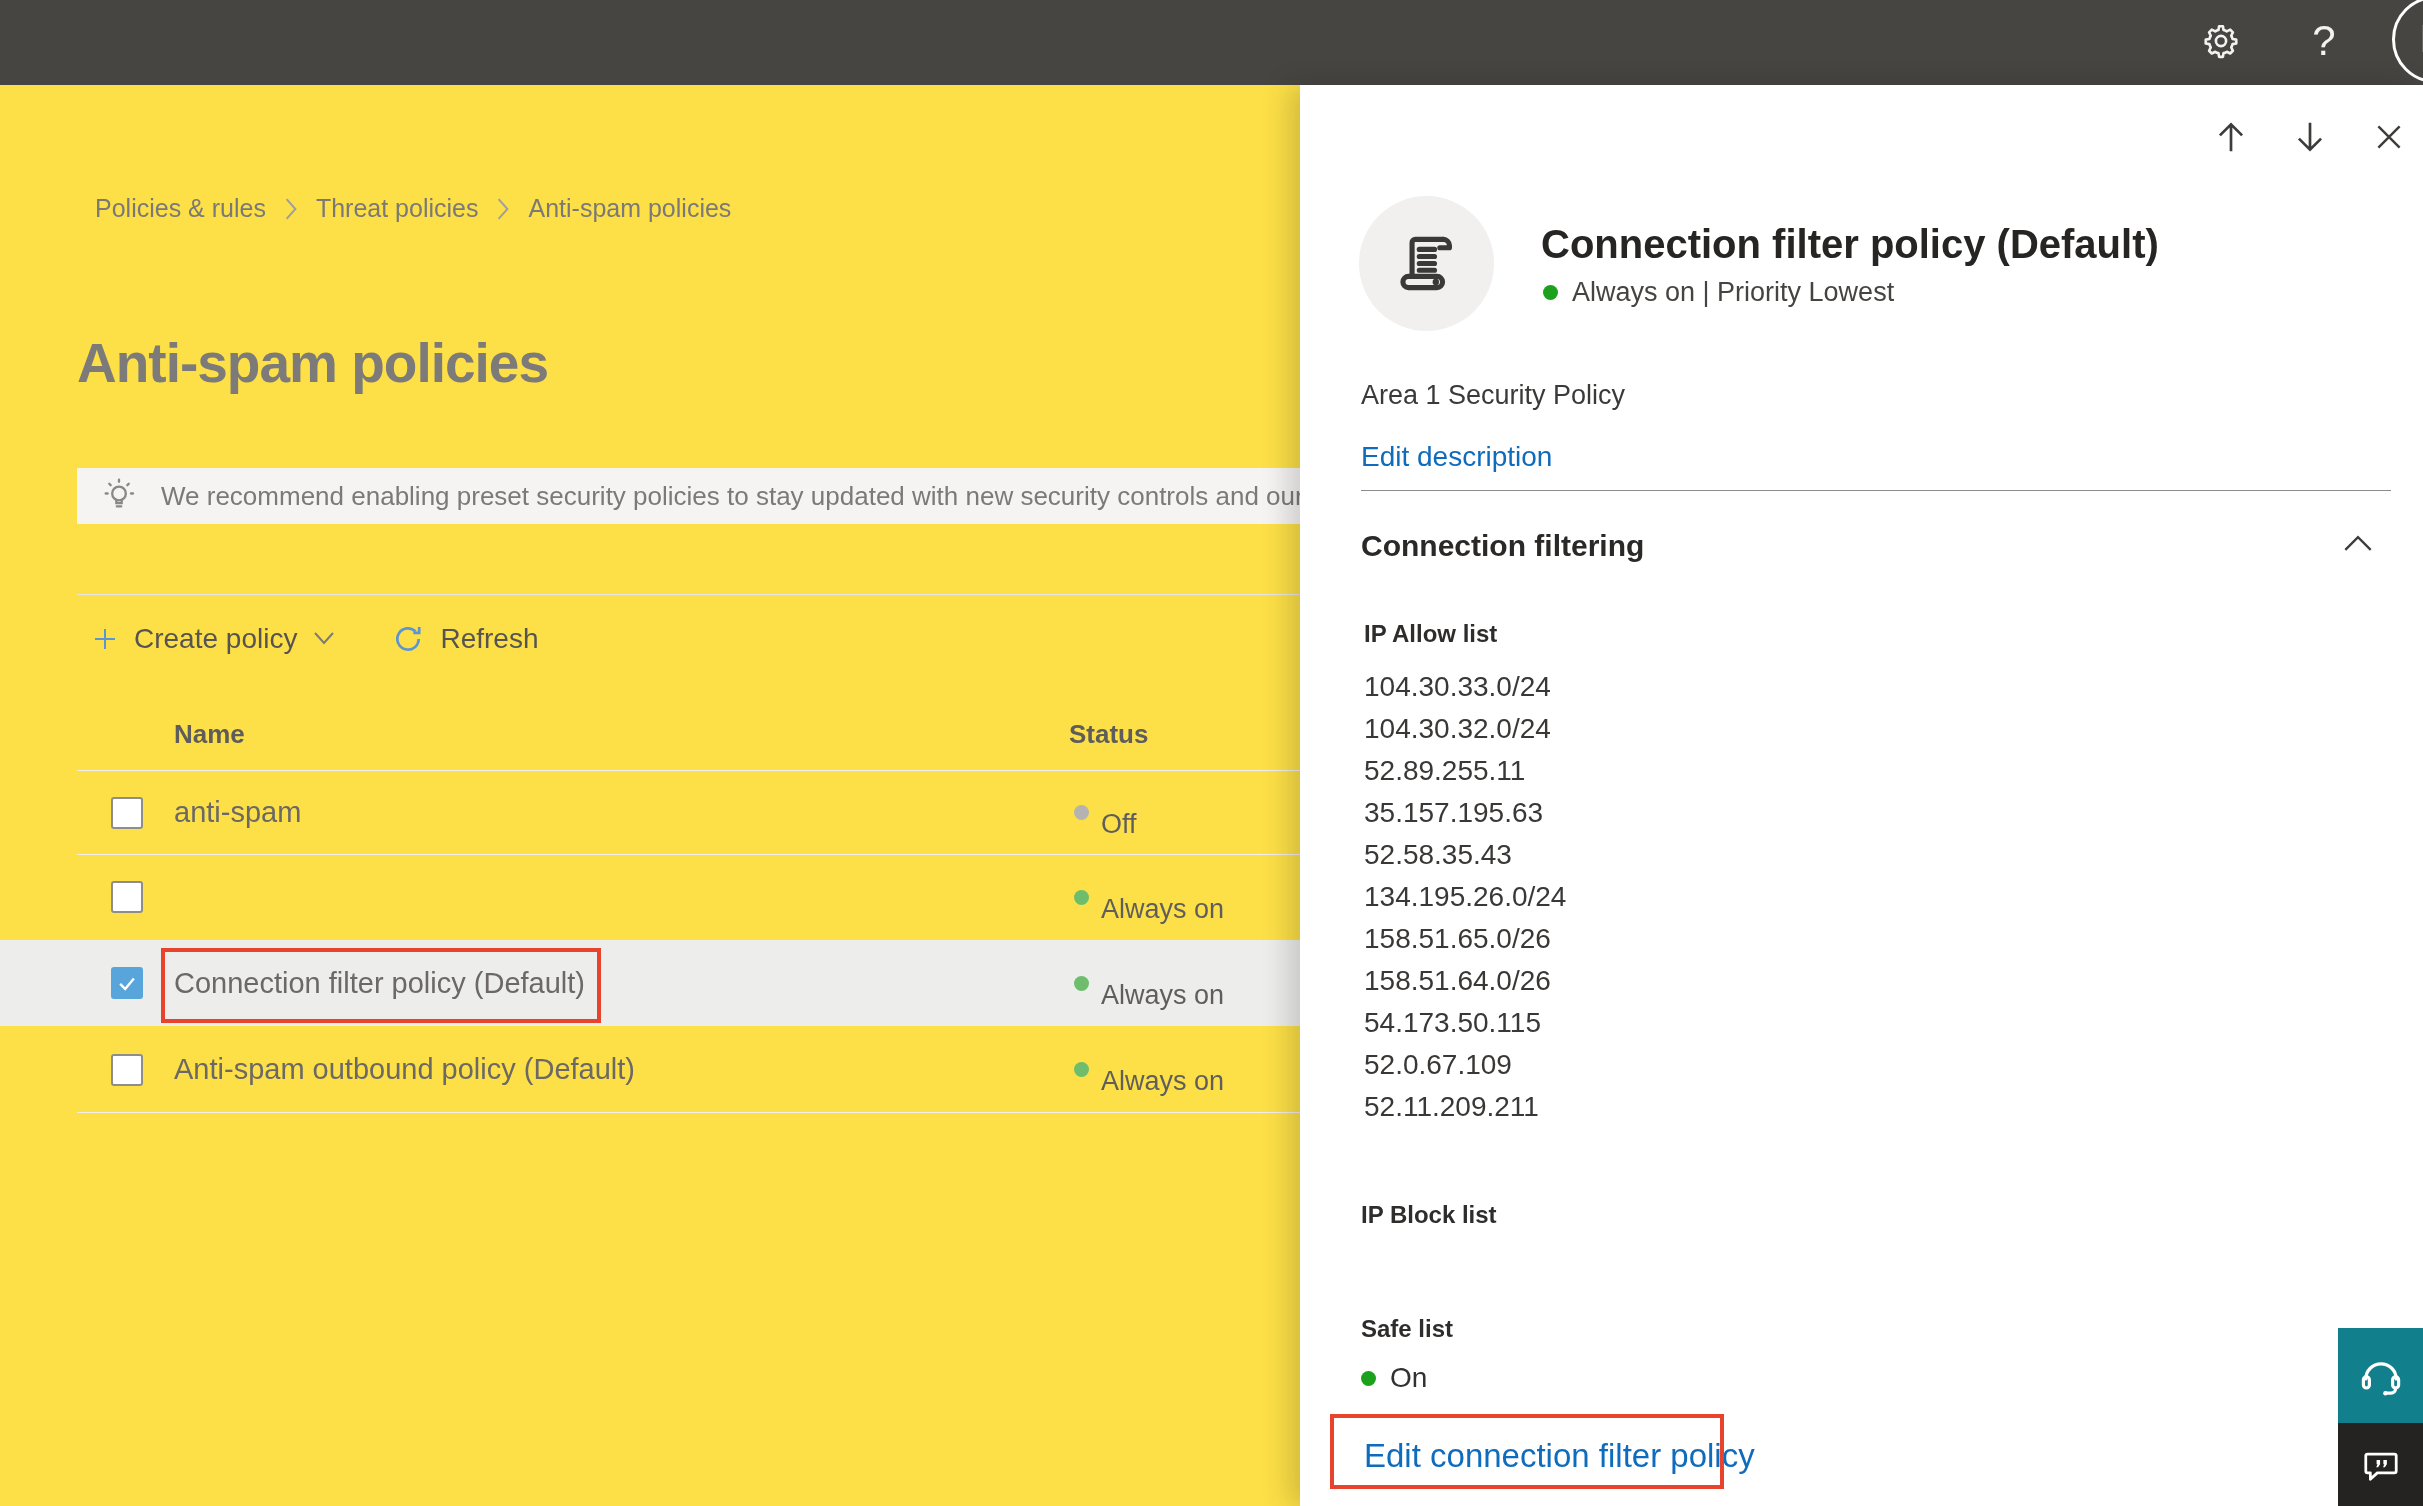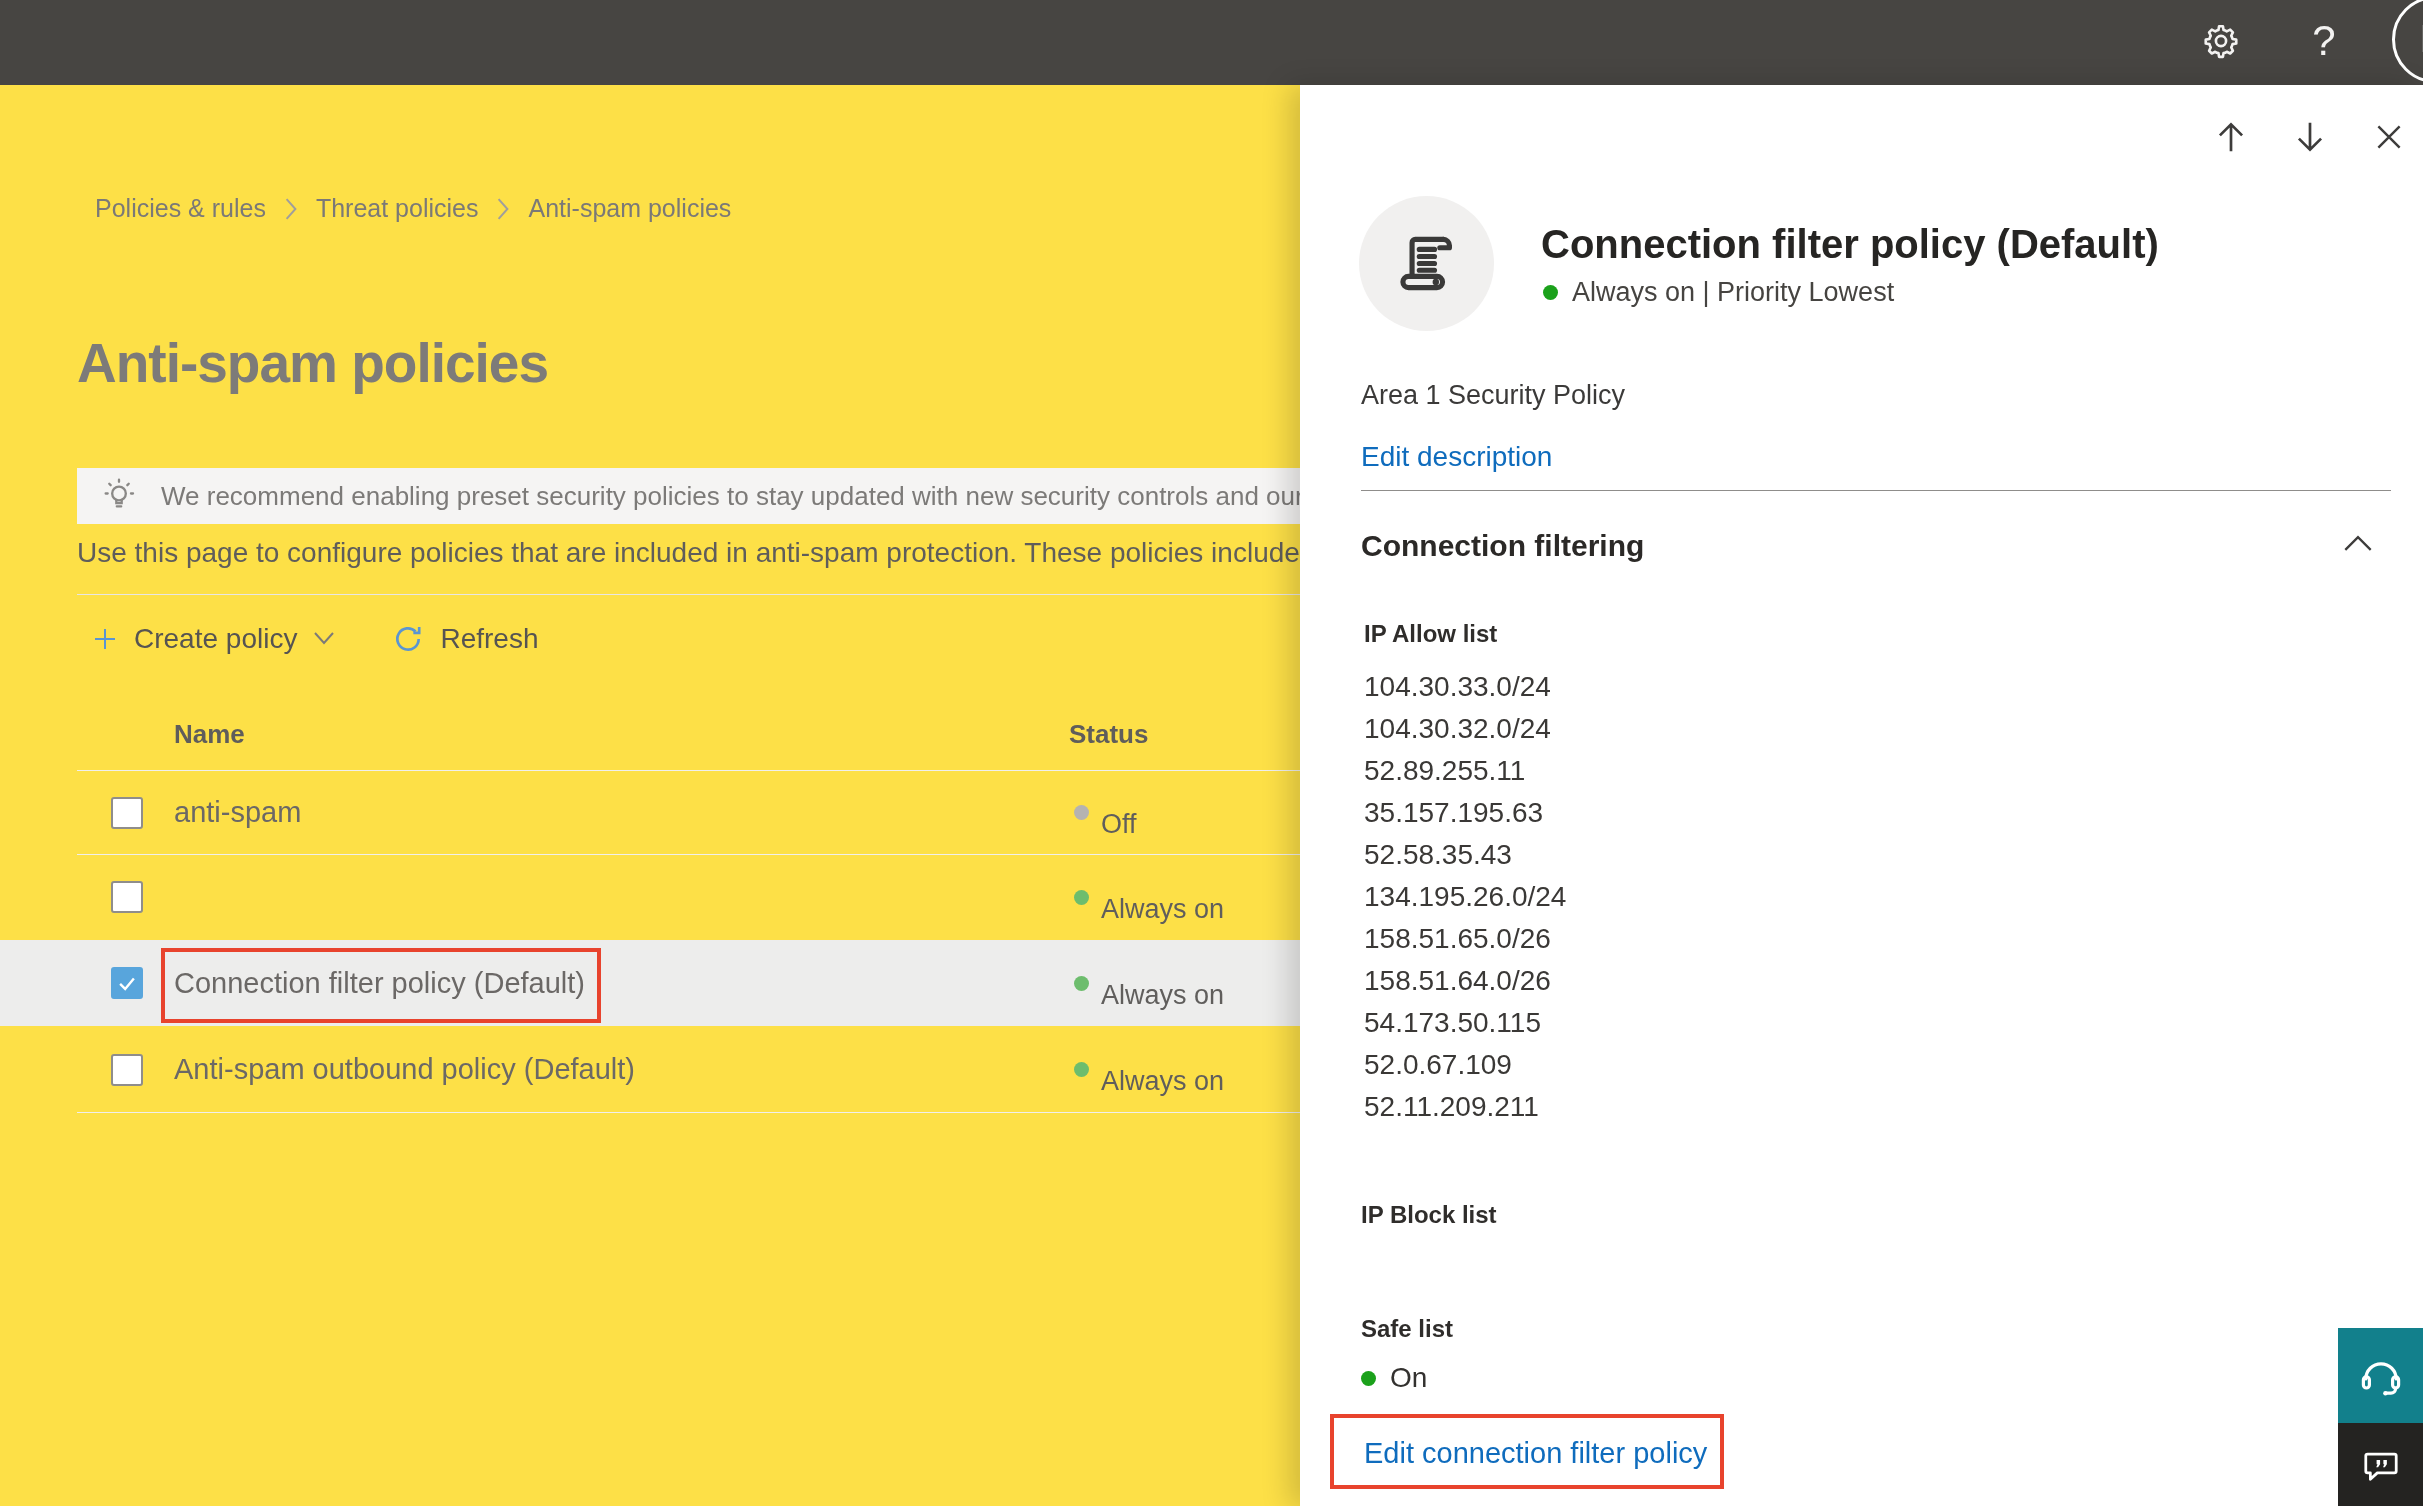--- a/index.html
+++ b/index.html
@@ -109,21 +109,20 @@
         <g fill="none" stroke="#8a8886" stroke-width="1.4" stroke-linecap="round">
           <circle cx="12" cy="10.5" r="4.1"></circle>
           <path d="M10.4 14.3v2h3.2v-2M10.7 18.2h2.6"></path>
           <path d="M12 3.4V2M7 5.5 6 4.5M17 5.5l1-1M5.2 10.5H3.6M20.4 10.5h-1.6" stroke-dasharray="1.2 1.6"></path>
         </g>
       </svg>
     </span>
     <span class="banner-text">We recommend enabling preset security policies to stay updated with new security controls and our recomme</span>
   </div>
 
-  <div class="abs intro" style="left:77px;top:452px;width:1223px;">Use this page to configure policies that are included in anti-spam protection. These policies include</div>
 
   <div class="abs hdivider" style="left:77px;top:509px;width:1223px;"></div>
 
   <div class="abs toolbar" style="left:92px;top:529px;height:50px;">
     <div class="tbtn">
       <span style="display:flex;">
         <svg width="26" height="26" viewBox="0 0 26 26">
           <path d="M13 3v20M3 13h20" stroke="#5b95d2" stroke-width="2" fill="none"></path>
           </svg>
       </span>
@@ -261,21 +260,21 @@
   </div>
 
   <div class="abs bold-label" style="left:61px;top:1116px;">IP Block list</div>
 
   <div class="abs bold-label" style="left:61px;top:1230px;">Safe list</div>
   <div class="abs fly-status" style="left:61px;top:1277px;">
     <span class="dot dot-vivid"></span>
     <span style="font-size:28px;color:#33312f;">On</span>
   </div>
 
-  <div class="abs link" style="left:64px;top:1352px;font-size:29px;">Edit connection filter policy</div>
+  <div class="abs link" style="left:64px;top:1352px;font-size:33px;">Edit connection filter policy</div>
   <div class="abs red-box" style="left:30px;top:1329px;width:394px;height:75px;"></div>
 </div>
 
 <div class="abs corner-btn teal" style="left:2338px;top:1328px;width:85px;height:95px;">
   <svg width="48" height="48" viewBox="0 0 24 24">
     <g fill="none" stroke="#fff" stroke-width="1.6" stroke-linecap="round">
       <path d="M4.4 13.5a7.6 7.6 0 0 1 15.2 0"></path>
       <rect x="3.2" y="12.4" width="3" height="5.6" rx="1.5"></rect>
       <rect x="17.8" y="12.4" width="3" height="5.6" rx="1.5"></rect>
       <path d="M19.3 18v.3a2.3 2.3 0 0 1-2.3 2.3h-2.2"></path>

